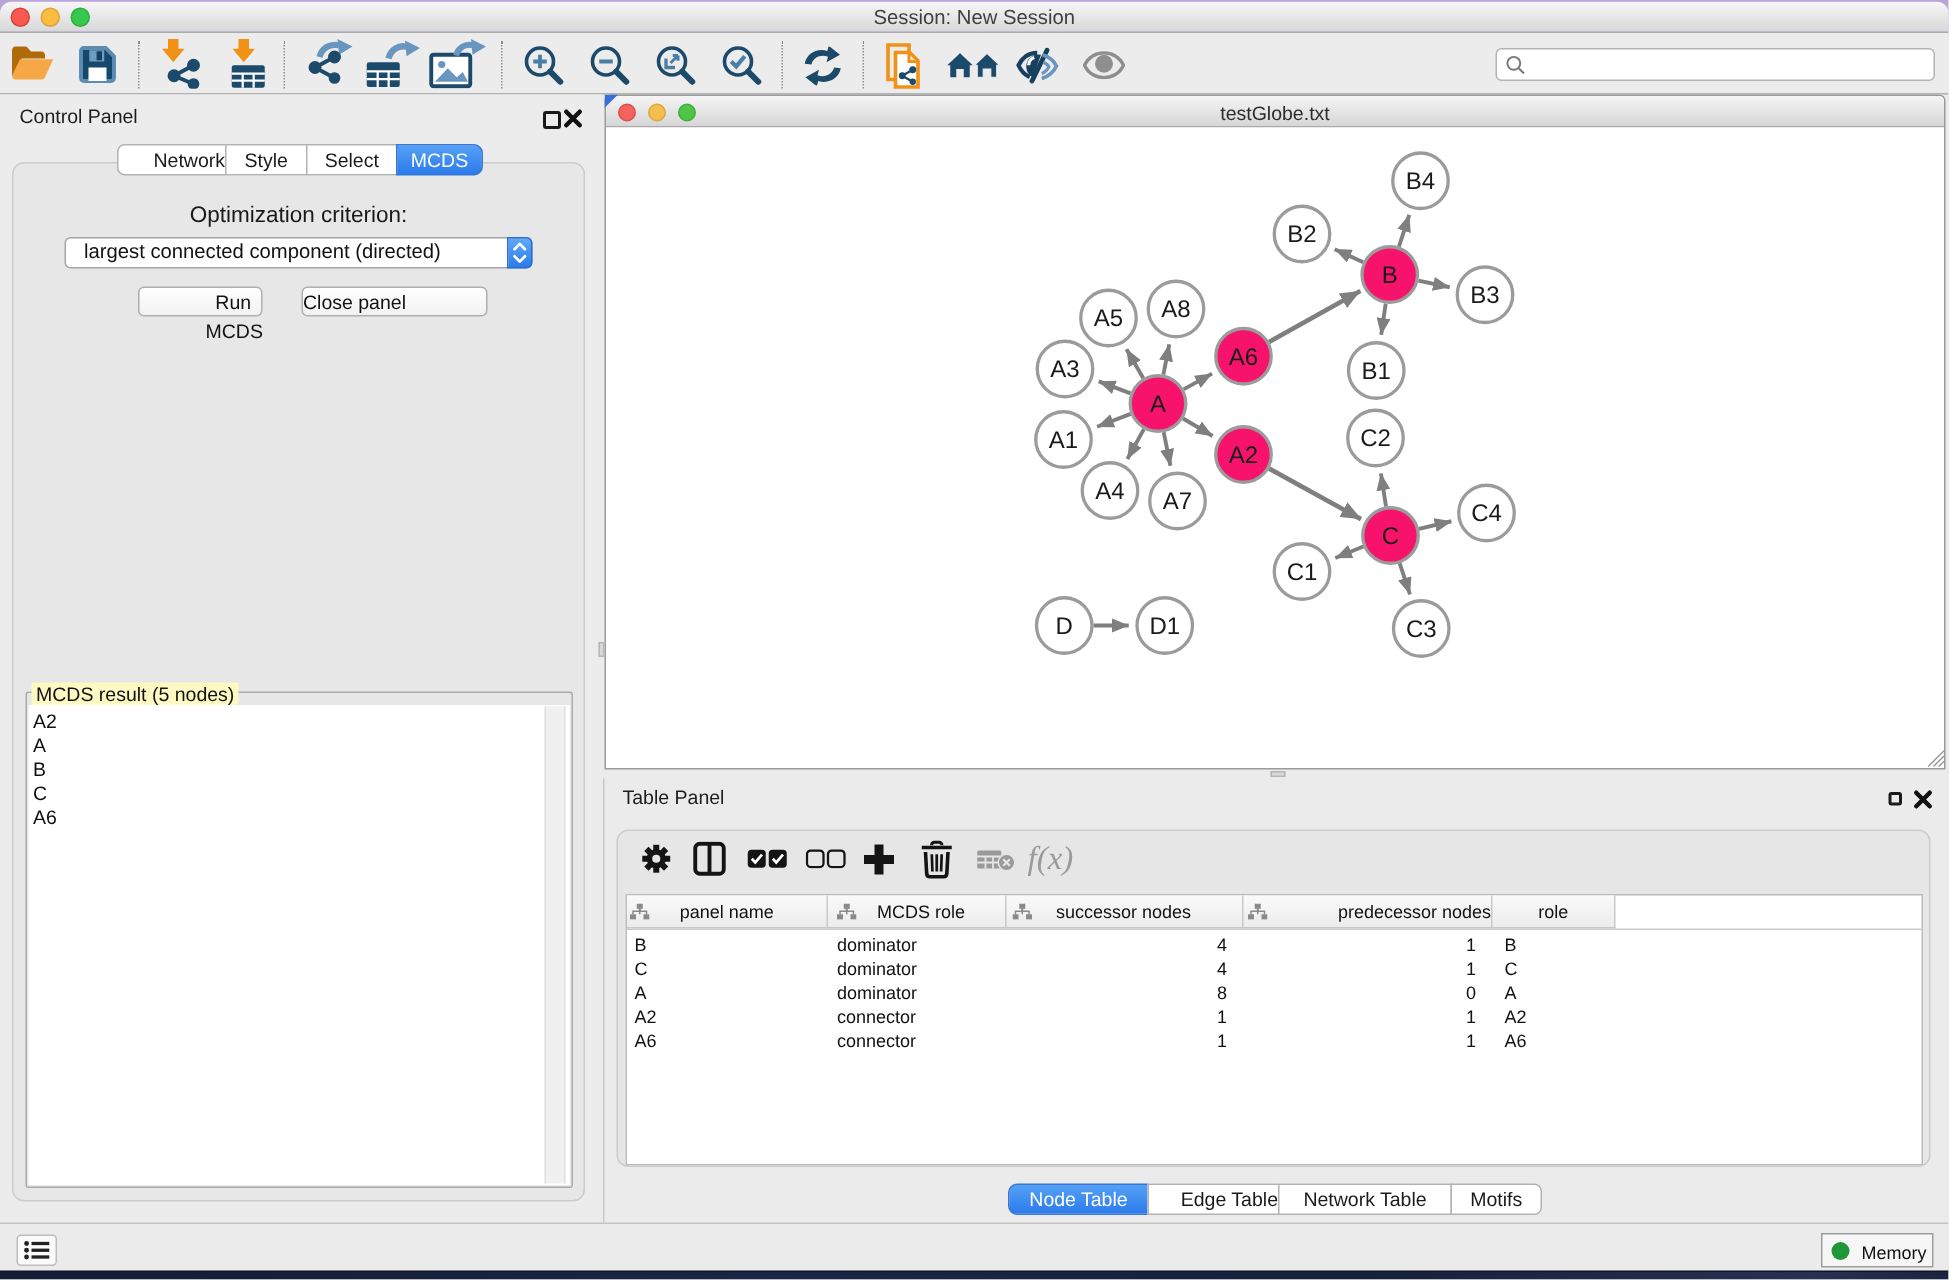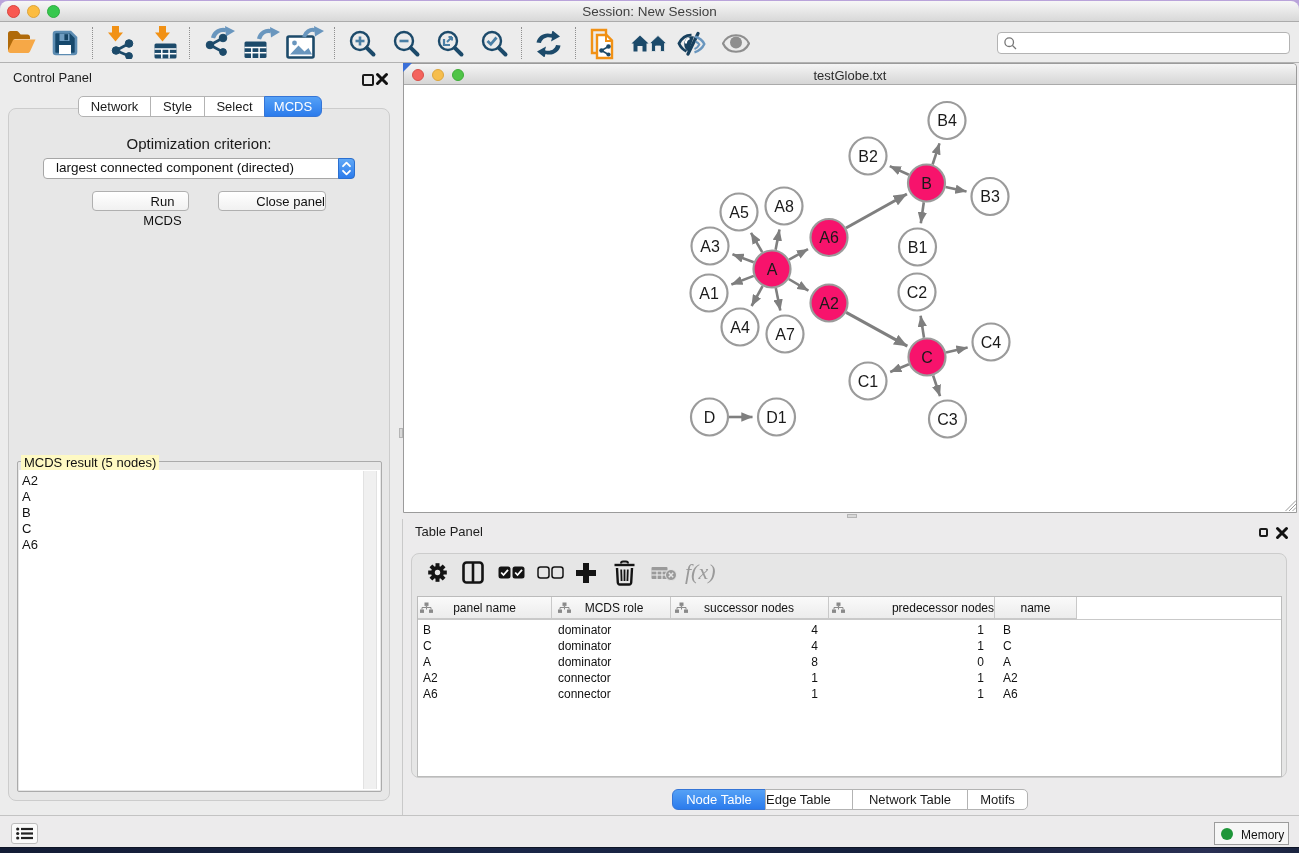--- a/index.html
+++ b/index.html
@@ -171,38 +171,38 @@
 <div class="abs" style="left:13px;top:70px;font-size:13px;color:#1d1d1d;">Control Panel</div>
 
 <div class="abs" style="left:362px;top:74px;width:12px;height:12px;border:2px solid #1a1a1a;border-radius:2px;"></div>
 <svg class="abs" style="left:375px;top:72px;" width="14" height="14" viewBox="0 0 14 14">
   <path d="M2.5 2.5 L11.5 11.5 M11.5 2.5 L2.5 11.5" stroke="#111" stroke-width="3" stroke-linecap="round"></path>
 </svg>
 
 <div class="abs" style="left:8px;top:108px;width:382px;height:693px;background:#e7e7e7;border:1px solid #cccccc;border-radius:8px;"></div>
 
 <div id="cp-tabs" class="abs" style="left:78px;top:96px;height:21px;font-size:13px;">
-  <div class="abs" style="left:0;top:0;width:73px;height:21px;background:#ffffff;border:1px solid #b3b3b3;border-radius:5px 0 0 5px;text-align:center;line-height:20px;color:#1a1a1a;">Network</div>
+  <div class="abs" style="left:0;top:0;width:73px;height:21px;background:#ffffff;border:1px solid #b3b3b3;border-radius:5px 0 0 5px;text-align:right;line-height:20px;color:#1a1a1a;">Network</div>
   <div class="abs" style="left:72px;top:0;width:55px;height:21px;background:#ffffff;border:1px solid #b3b3b3;text-align:center;line-height:20px;color:#1a1a1a;">Style</div>
   <div class="abs" style="left:126px;top:0;width:61px;height:21px;background:#ffffff;border:1px solid #b3b3b3;text-align:center;line-height:20px;color:#1a1a1a;">Select</div>
   <div class="abs" style="left:186px;top:0;width:58px;height:21px;background:linear-gradient(#55a1f6,#2b7bec);border:1px solid #3575d6;border-radius:0 6px 6px 0;text-align:center;line-height:20px;color:#ffffff;">MCDS</div>
 </div>
 
 <div class="abs" style="left:0;top:135px;width:398px;text-align:center;font-size:15px;color:#1a1a1a;">Optimization criterion:</div>
 
 <div class="abs" style="left:43px;top:158px;width:312px;height:21px;background:#fff;border:1px solid #a6a6a6;border-radius:4px;"></div>
 <div class="abs" style="left:56px;top:160px;font-size:13.5px;color:#111;">largest connected component (directed)</div>
 <div class="abs" style="left:338px;top:158px;width:17px;height:21px;background:linear-gradient(#60a8f6,#2b7bec);border-radius:0 4px 4px 0;border:1px solid #2a6fd0;"></div>
 <svg class="abs" style="left:340px;top:160px;" width="13" height="17" viewBox="0 0 13 17">
   <path d="M3 6.2 L6.5 2.6 L10 6.2" fill="none" stroke="#fff" stroke-width="1.8" stroke-linejoin="round" stroke-linecap="round"></path>
   <path d="M3 10.8 L6.5 14.4 L10 10.8" fill="none" stroke="#fff" stroke-width="1.8" stroke-linejoin="round" stroke-linecap="round"></path>
 </svg>
 
-<div class="abs" style="left:92px;top:191px;width:97px;height:20px;background:linear-gradient(#ffffff,#f1f1f1);border:1px solid #b0b0b0;border-radius:4px;text-align:center;font-size:13px;color:#111;line-height:19px;padding-left:44px;">Run MCDS</div>
-<div class="abs" style="left:201px;top:191px;width:108px;height:20px;background:linear-gradient(#ffffff,#f1f1f1);border:1px solid #b0b0b0;border-radius:4px;text-align:right;font-size:13px;color:#111;line-height:19px;margin-left:17px;">Close panel</div>
+<div class="abs" style="left:92px;top:191px;width:83px;height:20px;background:linear-gradient(#ffffff,#f1f1f1);border:1px solid #b0b0b0;border-radius:4px;text-align:center;font-size:13px;color:#111;line-height:19px;padding-left:44px;">Run MCDS</div>
+<div class="abs" style="left:201px;top:191px;width:124px;height:20px;background:linear-gradient(#ffffff,#f1f1f1);border:1px solid #b0b0b0;border-radius:4px;text-align:left;font-size:13px;color:#111;line-height:19px;">Close panel</div>
 
 <div class="abs" style="left:17px;top:461px;width:365px;height:331px;border:1px solid #ababab;border-radius:2px;"></div>
 <div class="abs" style="left:21px;top:455px;background:#fef9c3;padding:0 3px;font-size:13px;color:#111;">MCDS result (5 nodes)</div>
 <div class="abs" style="left:19px;top:470px;width:361px;height:320px;background:#ffffff;"></div>
 <div class="abs" style="left:363px;top:471px;width:14px;height:318px;background:#f0f0f0;border-left:1px solid #e2e2e2;border-right:1px solid #e2e2e2;"></div>
 <div class="abs" style="left:22px;top:473px;font-size:13px;color:#111;line-height:16px;">A2<br>A<br>B<br>C<br>A6</div>
 
 <div class="abs" style="left:403px;top:63px;width:894px;height:450px;background:#ffffff;border:1px solid #9b9b9b;border-radius:4px 4px 0 0;"></div>
 <div class="abs" style="left:404px;top:64px;width:892px;height:21px;background:linear-gradient(#f5f5f5,#d6d6d6);border-bottom:1px solid #aaaaaa;border-radius:4px 4px 0 0;"></div>
 <svg class="abs" style="left:403px;top:63px;" width="9" height="9" viewBox="0 0 9 9">
@@ -364,21 +364,21 @@
 <div class="abs" style="left:417px;top:596px;width:865px;height:181px;background:#ffffff;border:1px solid #bbbbbb;"></div>
 <div id="thead" class="abs" style="left:418px;top:597px;width:659px;height:22px;background:linear-gradient(#fafafa,#ececec);border-bottom:1px solid #c9c9c9;border-right:1px solid #c9c9c9;font-size:12px;color:#111;">
   <div class="abs" style="left:133px;top:0;height:22px;border-left:1px solid #c9c9c9;"></div>
   <div class="abs" style="left:252px;top:0;height:22px;border-left:1px solid #c9c9c9;"></div>
   <div class="abs" style="left:410px;top:0;height:22px;border-left:1px solid #c9c9c9;"></div>
   <div class="abs" style="left:576px;top:0;height:22px;border-left:1px solid #c9c9c9;"></div>
   <div class="abs" style="left:0;top:4px;width:133px;text-align:center;">panel name</div>
   <div class="abs" style="left:140px;top:4px;width:112px;text-align:center;">MCDS role</div>
   <div class="abs" style="left:252px;top:4px;width:158px;text-align:center;">successor nodes</div>
   <div class="abs" style="left:410px;top:4px;width:166px;text-align:right;">predecessor nodes</div>
-  <div class="abs" style="left:576px;top:4px;width:83px;text-align:center;">name</div>
+  <div class="abs" style="left:576px;top:4px;width:83px;text-align:center;">role</div>
   <svg class="abs" style="left:2px;top:5px;" width="13" height="12" viewBox="0 0 13 12">
       <g fill="#8a8a8a">
         <rect x="4.5" y="0.5" width="4" height="3.4"></rect>
         <rect x="0" y="7.5" width="4" height="3.4"></rect>
         <rect x="9" y="7.5" width="4" height="3.4"></rect>
         <path d="M6.3 4 L6.3 5.5 L2 5.5 L2 7.5 M6.7 4 L6.7 5.5 L11 5.5 L11 7.5 M6.5 5.5 L6.5 7.5" stroke="#8a8a8a" fill="none" stroke-width="1"></path>
       </g>
     </svg>
   <svg class="abs" style="left:140px;top:5px;" width="13" height="12" viewBox="0 0 13 12">
       <g fill="#8a8a8a">
@@ -409,21 +409,21 @@
 <div id="tbody" class="abs" style="left:418px;top:620px;width:863px;height:156px;font-size:12px;color:#111;">
   <div class="abs" style="left:5px;top:2px;line-height:16px;">B<br>C<br>A<br>A2<br>A6</div>
   <div class="abs" style="left:140px;top:2px;line-height:16px;">dominator<br>dominator<br>dominator<br>connector<br>connector</div>
   <div class="abs" style="left:252px;top:2px;width:148px;text-align:right;line-height:16px;">4<br>4<br>8<br>1<br>1</div>
   <div class="abs" style="left:410px;top:2px;width:156px;text-align:right;line-height:16px;">1<br>1<br>0<br>1<br>1</div>
   <div class="abs" style="left:585px;top:2px;line-height:16px;">B<br>C<br>A<br>A2<br>A6</div>
 </div>
 
 <div id="bottom-tabs" class="abs" style="left:672px;top:789px;height:21px;font-size:13px;">
   <div class="abs" style="left:0;top:0;width:94px;height:21px;background:linear-gradient(#55a1f6,#2b7bec);border:1px solid #3575d6;border-radius:6px 0 0 6px;text-align:center;line-height:20px;color:#ffffff;">Node Table</div>
-  <div class="abs" style="left:93px;top:0;width:88px;height:21px;background:#ffffff;border:1px solid #b3b3b3;text-align:left;line-height:20px;color:#1a1a1a;">Edge Table</div>
+  <div class="abs" style="left:93px;top:0;width:88px;height:21px;background:#ffffff;border:1px solid #b3b3b3;text-align:right;line-height:20px;color:#1a1a1a;">Edge Table</div>
   <div class="abs" style="left:180px;top:0;width:116px;height:21px;background:#ffffff;border:1px solid #b3b3b3;text-align:center;line-height:20px;color:#1a1a1a;">Network Table</div>
   <div class="abs" style="left:295px;top:0;width:61px;height:21px;background:#ffffff;border:1px solid #b3b3b3;border-radius:0 5px 5px 0;text-align:center;line-height:20px;color:#1a1a1a;">Motifs</div>
 </div>
 
 <div class="abs" style="left:0;top:815px;width:1299px;height:1px;background:#c3c3c3;"></div>
 <div class="abs" style="left:11px;top:823px;width:27px;height:21px;background:#fafafa;border:1px solid #bdbdbd;border-radius:3px;"></div>
 <svg class="abs" style="left:16px;top:827px;" width="17" height="13" viewBox="0 0 17 13">
   <circle cx="1.7" cy="2" r="1.6" fill="#222"></circle>
     <rect x="5" y="0.9" width="12" height="2.2" fill="#222"></rect>
   <circle cx="1.7" cy="6.5" r="1.6" fill="#222"></circle>

